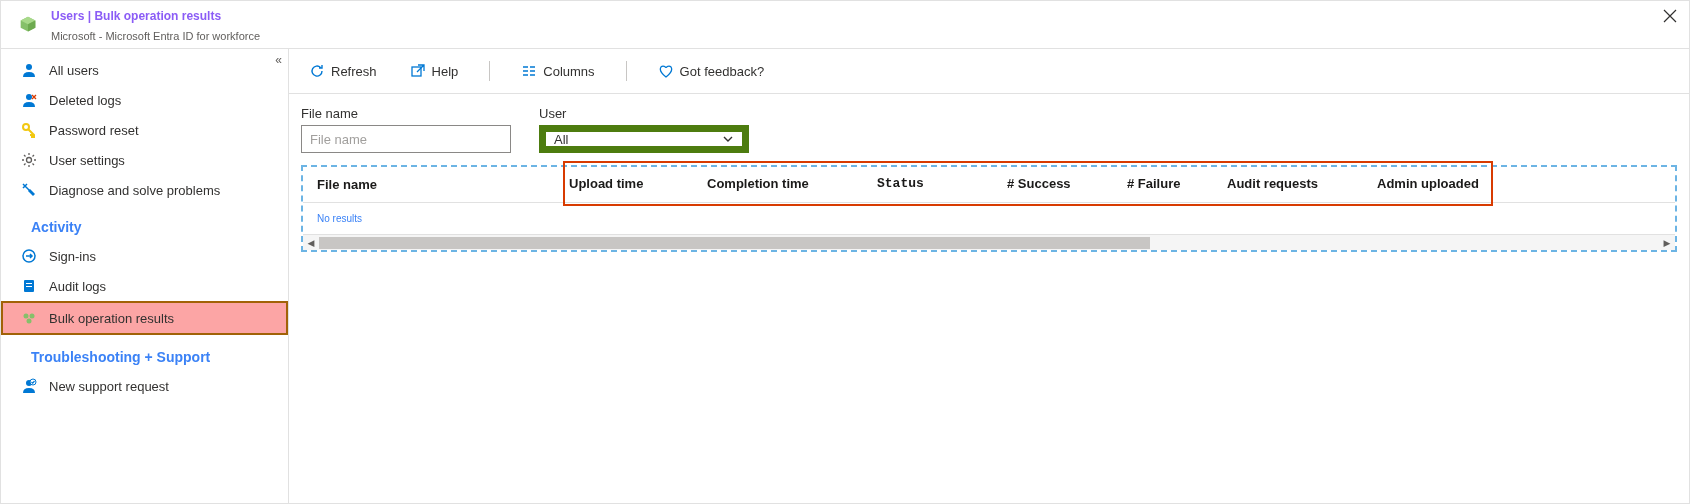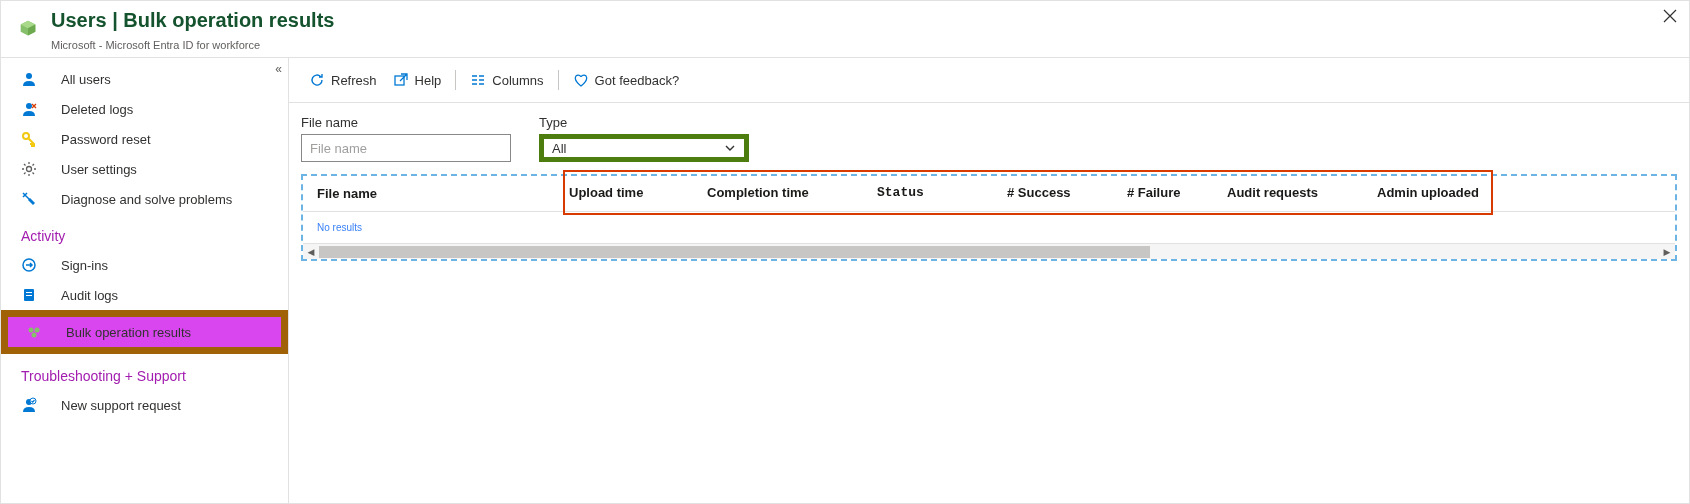--- a/index.html
+++ b/index.html
@@ -19,23 +19,23 @@
       padding: 8px 16px 6px 16px;
       border-bottom: 1px solid #e1e1e1;
       position: relative;
     }
     .header-logo {
       width: 22px; height: 22px;
       margin-right: 12px;
     }
     .header-text {}
     .header-title {
-      font-size: 20px;
+      font-size: 12px;
       font-weight: 600;
-      color: #14532d;
+      color: #8b5cf6;
     }
     .header-sub {
       font-size: 11px;
       color: #605e5c;
       margin-top: 7px;
     }
     .close-x {
       position: absolute;
       right: 12px;
       top: 8px;
@@ -59,44 +59,45 @@
       top: 4px;
       font-size: 12px;
       color: #605e5c;
       cursor: pointer;
     }
     .nav-item {
       display: flex;
       align-items: center;
       padding: 7px 12px 7px 20px;
       cursor: pointer;
-      gap: 24px;
+      gap: 12px;
     }
     .nav-icon { width: 16px; height: 16px; flex-shrink: 0; }
     .nav-label { font-size: 13px; color: #323130; }
     .nav-group {
       padding: 14px 12px 6px 20px;
       font-size: 14px;
-      font-weight: 400;
-      color: #a21caf;
+      font-weight: 700;
+      color: #3b82f6;
+      margin-left: 10px;
     }
     .nav-item.selected {
-      background: #d946ef;
-      border: 7px solid #a16207;
+      background: #fca5a5;
+      border: 2px solid #a16207;
       padding-left: 18px;
     }
     .main {
       flex: 1;
       display: flex;
       flex-direction: column;
     }
     .toolbar {
       display: flex;
       align-items: center;
-      gap: 0;
+      gap: 17px;
       padding: 10px 12px;
       border-bottom: 1px solid #e1e1e1;
     }
     .toolbar-btn {
       display: flex;
       align-items: center;
       gap: 6px;
       padding: 4px 8px;
       cursor: pointer;
       color: #323130;
@@ -118,21 +119,21 @@
     .text-input {
       width: 210px; height: 28px;
       border: 1px solid #8a8886;
       padding: 0 8px;
       font-size: 13px;
       color: #323130;
     }
     .text-input::placeholder { color: #a19f9d; }
     .select-wrap {
       width: 210px; height: 28px;
-      border: 5px solid #4d7c0f;
+      border: 7px solid #4d7c0f;
       display: flex; align-items: center;
       padding: 0 8px;
       cursor: pointer;
       justify-content: space-between;
     }
     .table-wrap {
       margin: 10px 12px 0 12px;
       border: 2px dashed #6cb4e4;
     }
     .table-header {
@@ -311,21 +312,21 @@
         <span>Got feedback?</span>
       </div>
     </div>
 
     <div class="filters">
       <div class="filter-col">
         <span class="filter-label">File name</span>
         <input class="text-input" placeholder="File name" style="">
       </div>
       <div class="filter-col">
-        <span class="filter-label">Type</span>
+        <span class="filter-label">User</span>
         <div class="select-wrap">
           <span>All</span>
           <svg width="12" height="12" viewBox="0 0 12 12">
               <path d="M2 4 L6 8 L10 4" fill="none" stroke="#323130" stroke-width="1.4"></path>
             </svg>
         </div>
       </div>
     </div>
 
     <div class="table-wrap">

